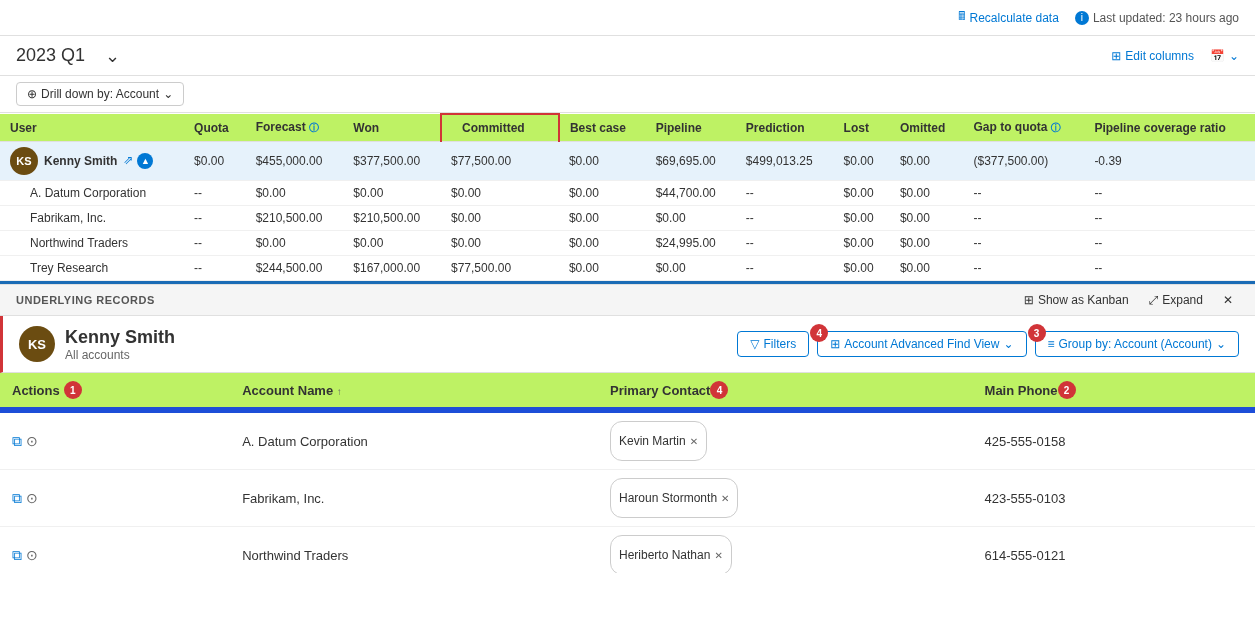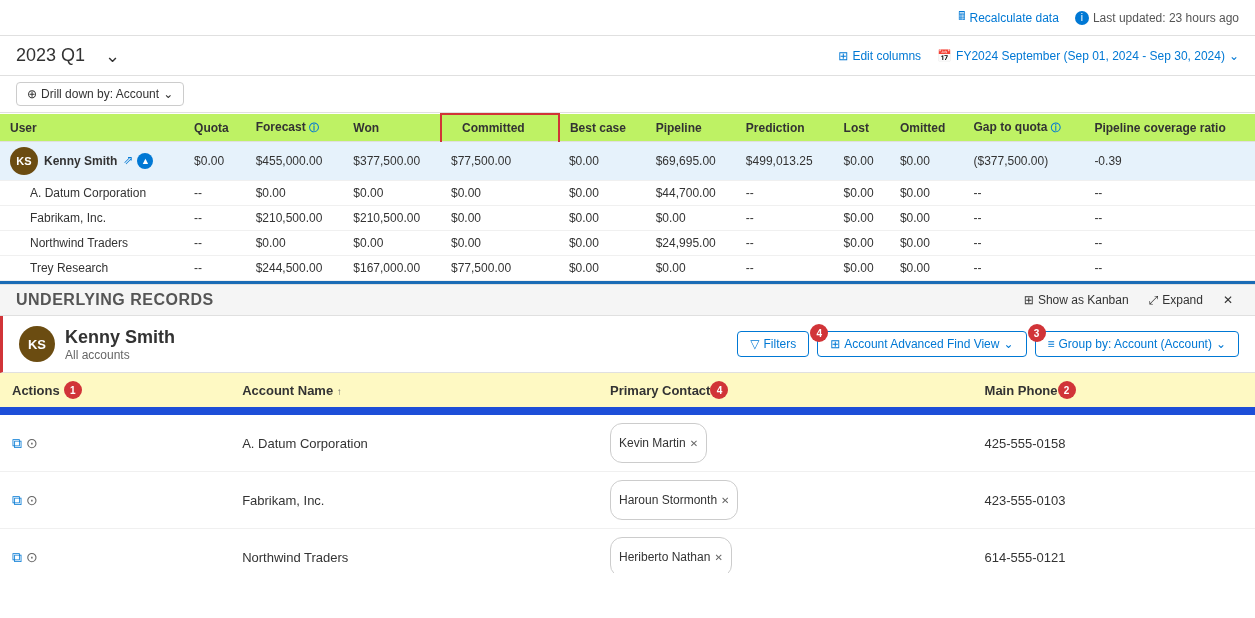--- a/index.html
+++ b/index.html
@@ -64,21 +64,21 @@
     .blue-circle { width: 16px; height: 16px; border-radius: 50%; background: #0078d4; color: #fff; font-size: 9px; display: flex; align-items: center; justify-content: center; }
     .sub-row td { color: #333; }
     .sub-row td:first-child { padding-left: 30px; }
 
     
     .underlying-section { border-top: 1px solid #e0e0e0; }
     .underlying-header {
       display: flex; align-items: center; justify-content: space-between;
       padding: 6px 16px; background: #f5f5f5; border-bottom: 1px solid #e0e0e0;
     }
-    .underlying-title { font-size: 16px; font-weight: 700; text-transform: uppercase; letter-spacing: 0.5px; color: #555; }
+    .underlying-title { font-size: 11px; font-weight: 700; text-transform: uppercase; letter-spacing: 0.5px; color: #555; }
     .underlying-header-btns { display: flex; align-items: center; gap: 8px; }
     .underlying-btn {
       display: flex; align-items: center; gap: 4px; font-size: 12px;
       cursor: pointer; color: #333; background: none; border: none; padding: 2px 6px;
     }
 
     
     .ks-row {
       display: flex; align-items: center; justify-content: space-between;
       padding: 10px 16px; border-bottom: 1px solid #e0e0e0;
@@ -103,21 +103,21 @@
       display: flex; align-items: center; justify-content: center;
       font-size: 11px; font-weight: 700; flex-shrink: 0;
     }
     .badge-red { background: #d13438; }
 
     
     .records-table-wrap { overflow-y: auto; max-height: 200px; }
     .records-table { width: 100%; border-collapse: collapse; font-size: 13px; }
     .records-table th {
       padding: 8px 12px; text-align: left; font-weight: 600;
-      border-bottom: 8px solid #1d4ed8; background: #fef9c3;
+      border-bottom: 6px solid #1d4ed8; background: #bef264;
       position: sticky; top: 0; z-index: 1; white-space: nowrap;
     }
     .records-table td { padding: 8px 12px; border-bottom: 1px solid #f0f0f0; }
     .actions-cell { display: flex; align-items: center; gap: 4px; }
     .actions-header { display: flex; align-items: center; gap: 4px; }
     .contact-tag {
       display: inline-flex; align-items: center; gap: 4px;
       background: #fff; border: 1px solid #ccc; border-radius: 12px;
       padding: 12px 8px; font-size: 12px;
     }
@@ -152,21 +152,20 @@
     <span>2023 Q1</span>
     <span>⌄</span>
   </div>
   <div class="header-actions">
     <span class="edit-cols-btn">
       <span>⊞</span>
       <span>Edit columns</span>
     </span>
     <span class="fy-selector">
       <span>📅</span>
-      <span>FY2024 September (Sep 01, 2024 - Sep 30, 2024)</span>
       <span>⌄</span>
     </span>
   </div>
 </div>
 
 <div class="drill-bar">
   <button class="drill-btn">
     <span>⊕</span>
     <span>Drill down by: Account</span>
     <span>⌄</span>

